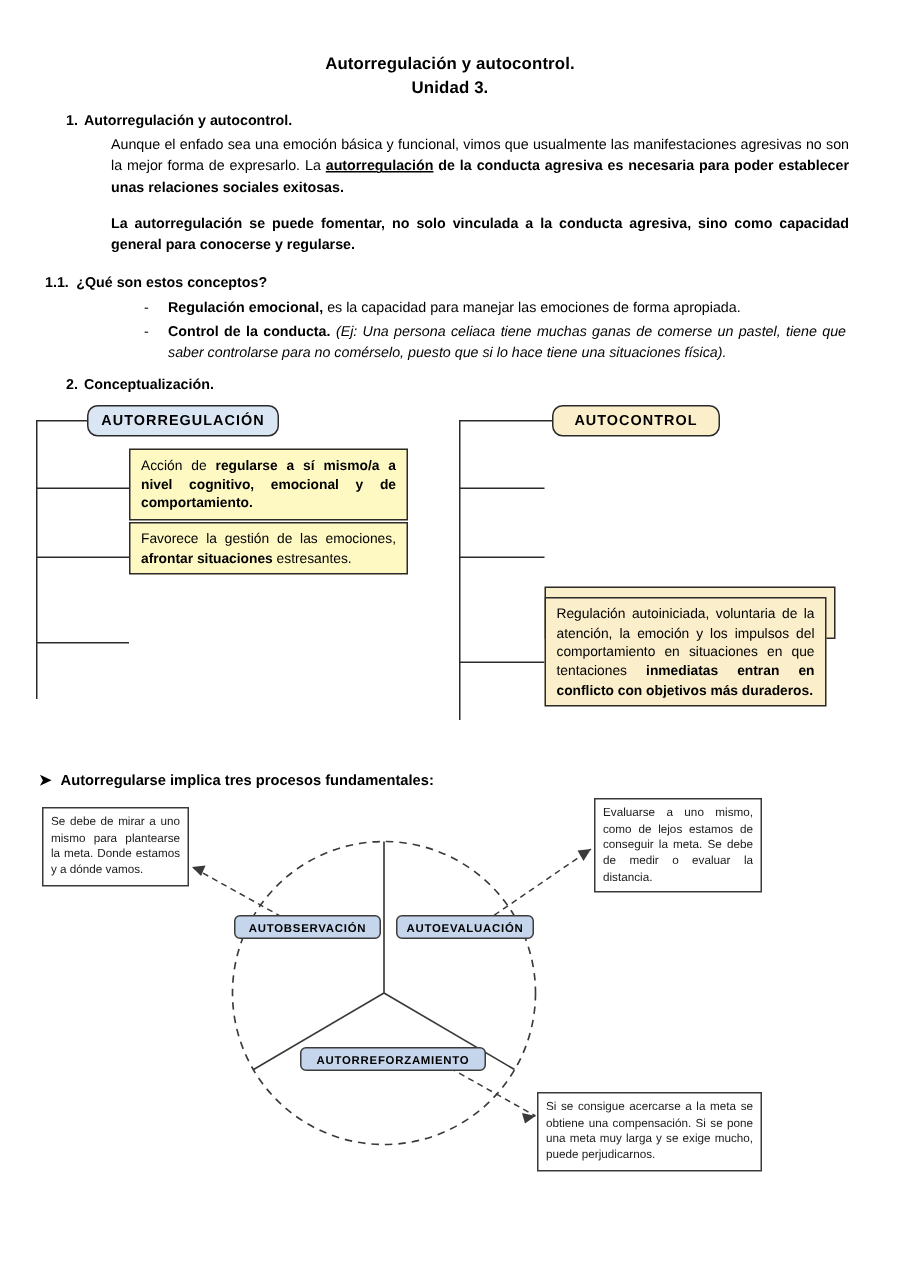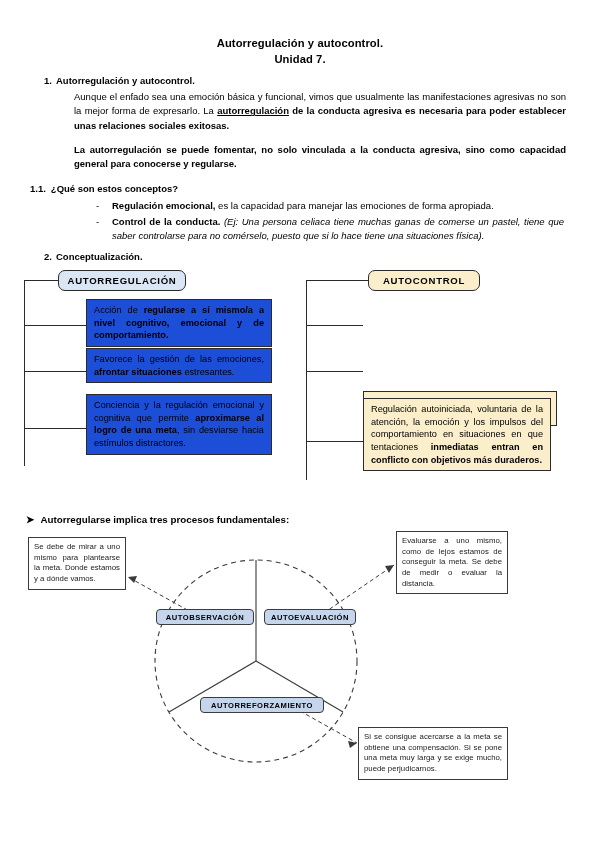--- a/index.html
+++ b/index.html
@@ -105,21 +105,21 @@
 
   .leaf {
     position: absolute;
     box-sizing: border-box;
     border: 1.1px solid #2b2b2b;
     font-size: 9.2px;
     line-height: 12.6px;
     text-align: justify;
     padding: 4px 7px 4px 7px;
   }
-  .leaf.blue { background: #1d4ed8; }
+  .leaf.blue { background: #fef9c3; }
   .leaf.cream { background: #fbeecb; }
   .leaf .bold { font-weight: bold; }
 
   .l1 { left: 86px; top: 31px; width: 186px; }
   .l2 { left: 86px; top: 80px; width: 186px; }
   .l3 { left: 86px; top: 126px; width: 186px; }
   .r1 { left: 363px; top: 31px; width: 194px; }
   .r2 { left: 363px; top: 80px; width: 194px; margin-top: 43px; }
   .r3 { left: 363px; top: 130px; width: 188px; }
 
@@ -183,21 +183,21 @@
     overflow: visible;
   }
 </style>
 </head>
 <body>
 
 <div class="page">
 
   <div class="doc-title">
     <div>Autorregulación y autocontrol.</div>
-    <div>Unidad 7.</div>
+    <div>Unidad 3.</div>
   </div>
 
   <div class="body-wrap">
 
     <div class="sec-head">
       <span class="sec-num">1.</span>
       <span class="sec-title">Autorregulación y autocontrol.</span>
     </div>
 
     <div class="para"><span>Aunque el enfado sea una emoción básica y funcional, vimos que usualmente las manifestaciones agresivas no son la mejor forma de expresarlo. La </span><u>autorregulación</u><span class="bold"> de la conducta agresiva es necesaria para poder establecer unas relaciones sociales exitosas.</span></div>
@@ -239,21 +239,20 @@
     <div class="conn" style="left:306px; top:103px; width:57px; height:1.2px;"></div>
     <div class="conn" style="left:306px; top:173px; width:57px; height:1.2px;"></div>
 
     <div class="hdr-box hdr-left">AUTORREGULACIÓN</div>
     <div class="hdr-box hdr-right">AUTOCONTROL</div>
 
     <div class="leaf blue l1"><span>Acción de </span><span class="bold">regularse a sí mismo/a a nivel cognitivo, emocional y de comportamiento.</span><span></span></div>
 
     <div class="leaf blue l2"><span>Favorece la gestión de las emociones, </span><span class="bold">afrontar situaciones</span><span> estresantes.</span></div>
 
-    <div class="leaf blue l3"><span>Conciencia y la regulación emocional y cognitiva que permite </span><span class="bold">aproximarse al logro de una meta</span><span>, sin desviarse hacia estímulos distractores.</span></div>
 
 
     <div class="leaf cream r2"><span></span><span class="bold">Capacidad para modular la cognición, la emoción y el comportamiento.</span><span></span></div>
 
     <div class="leaf cream r3"><span>Regulación autoiniciada, voluntaria de la atención, la emoción y los impulsos del comportamiento en situaciones en que tentaciones </span><span class="bold">inmediatas entran en conflicto con objetivos más duraderos.</span><span></span></div>
   </div>
 
   <div class="arrow-line">
     <span class="arrow-glyph">➤</span>
     <span>Autorregularse implica tres procesos fundamentales:</span>

